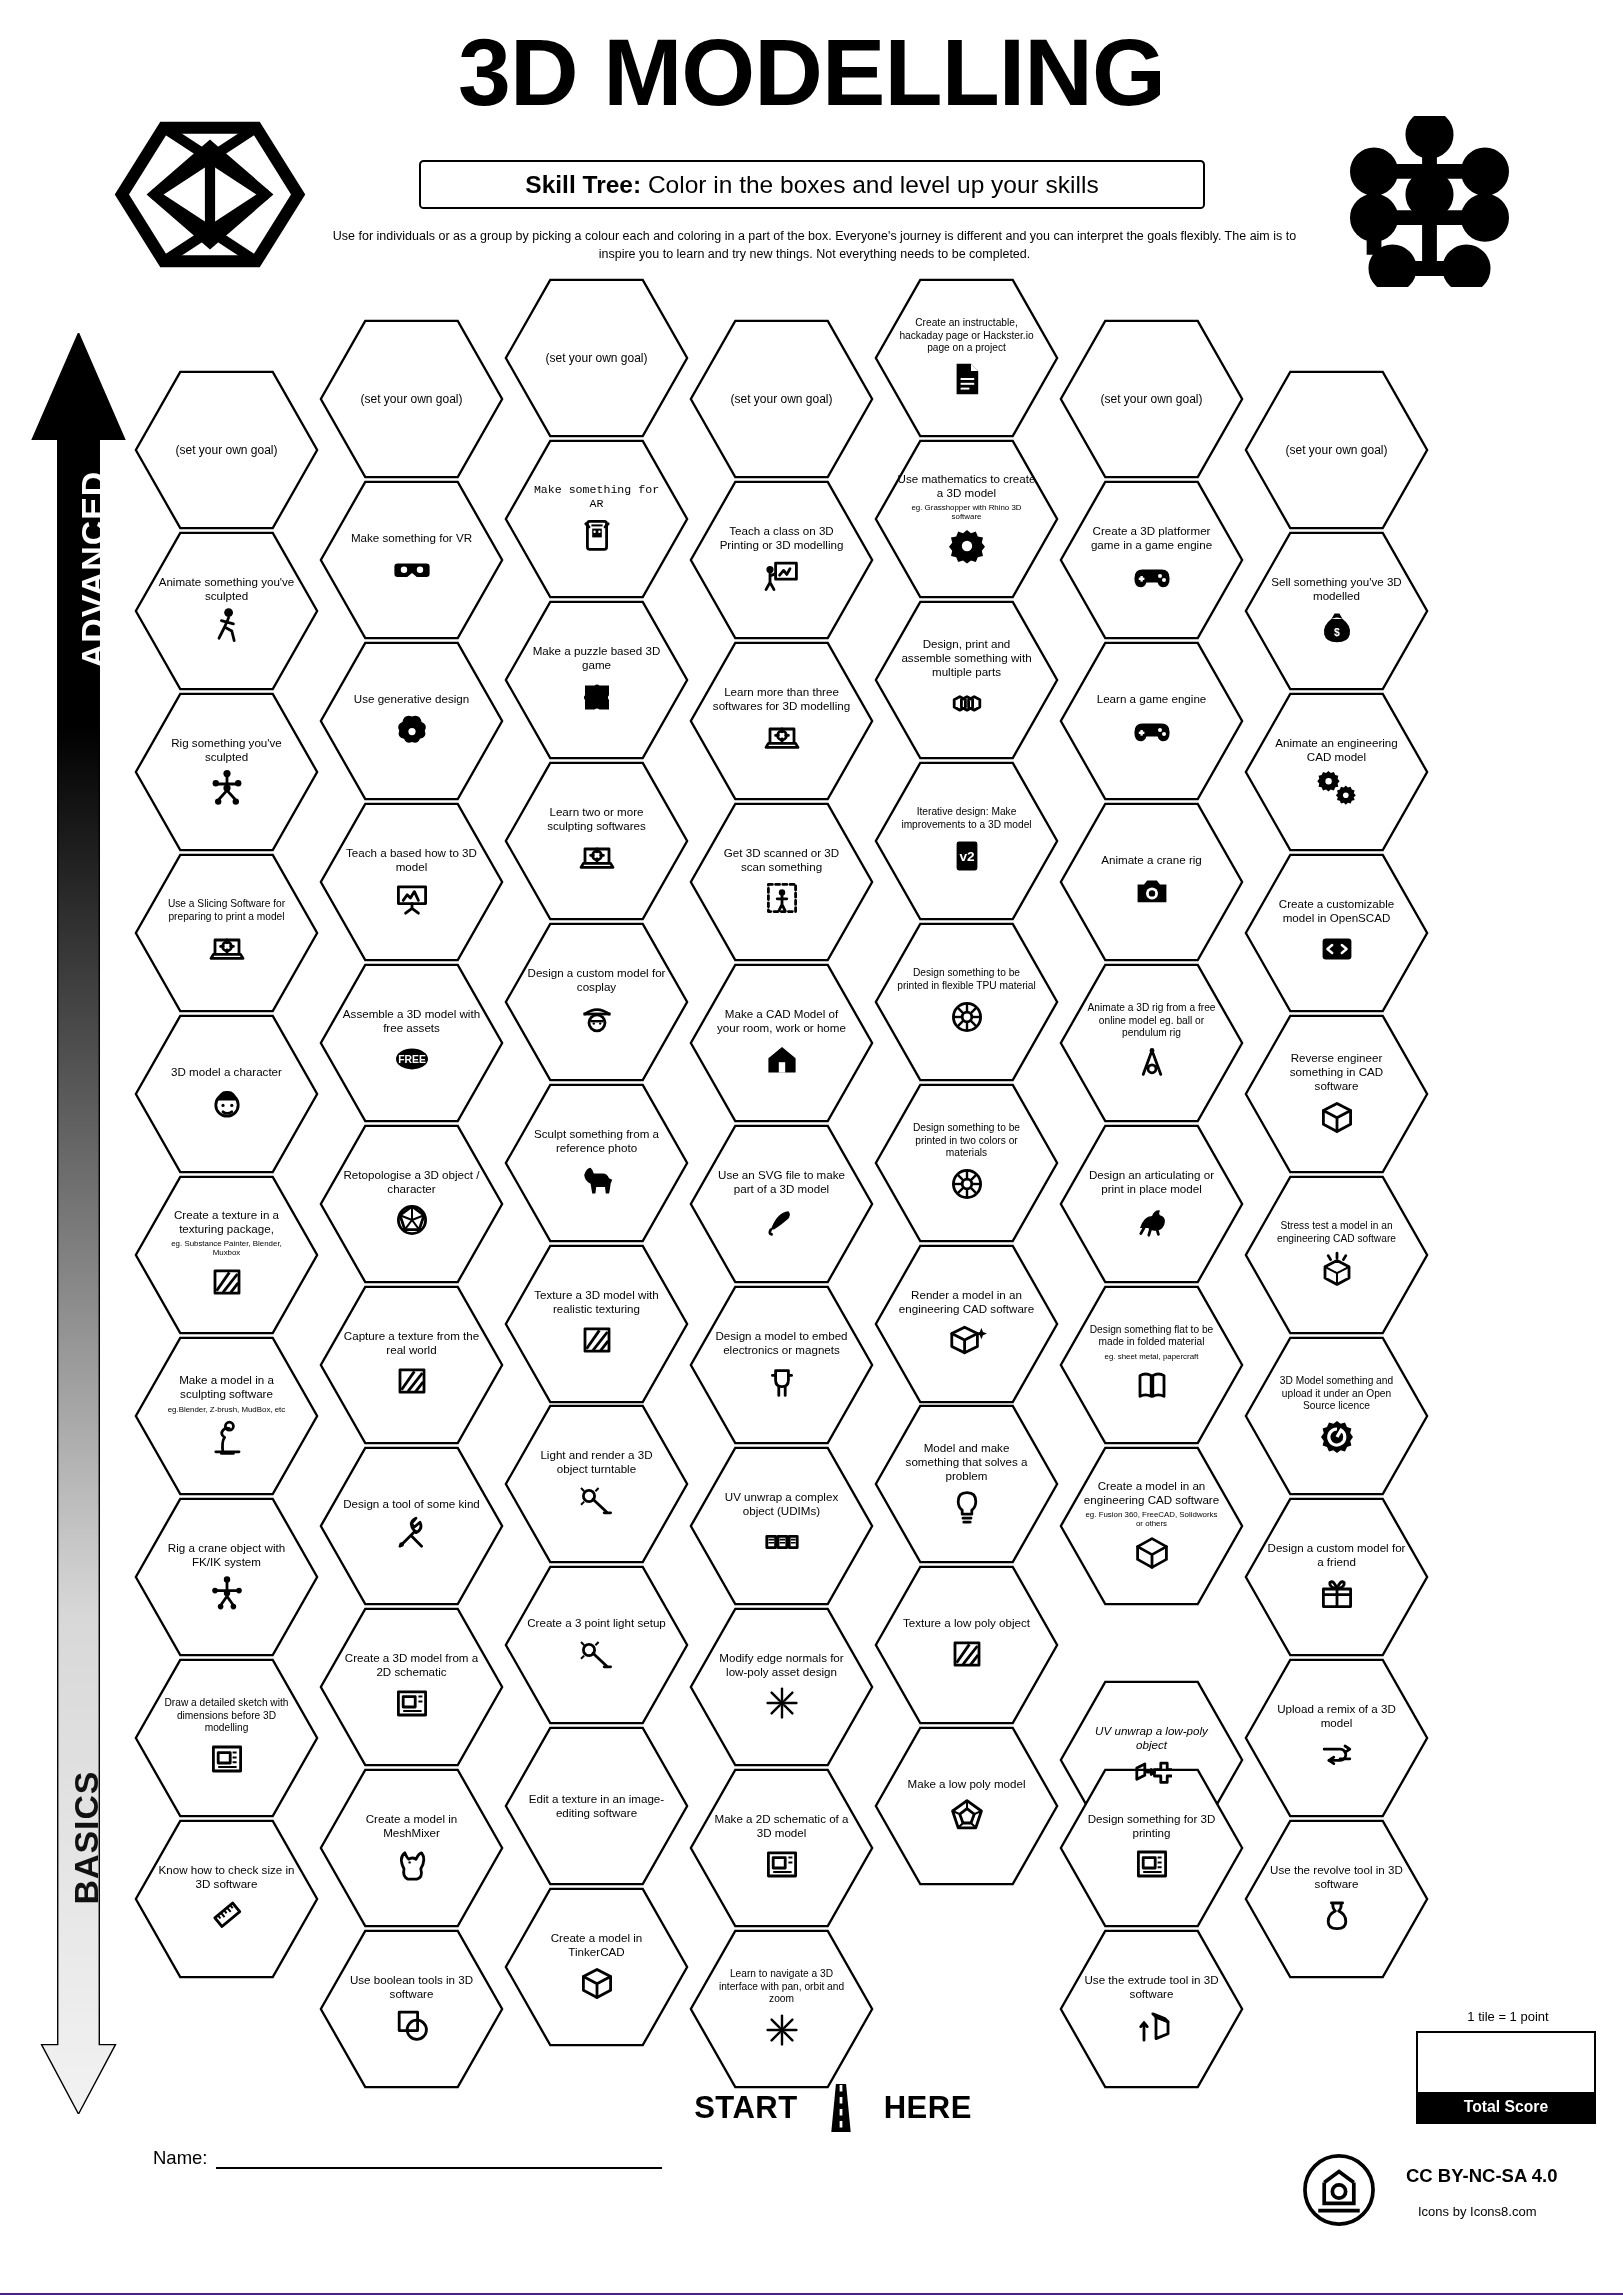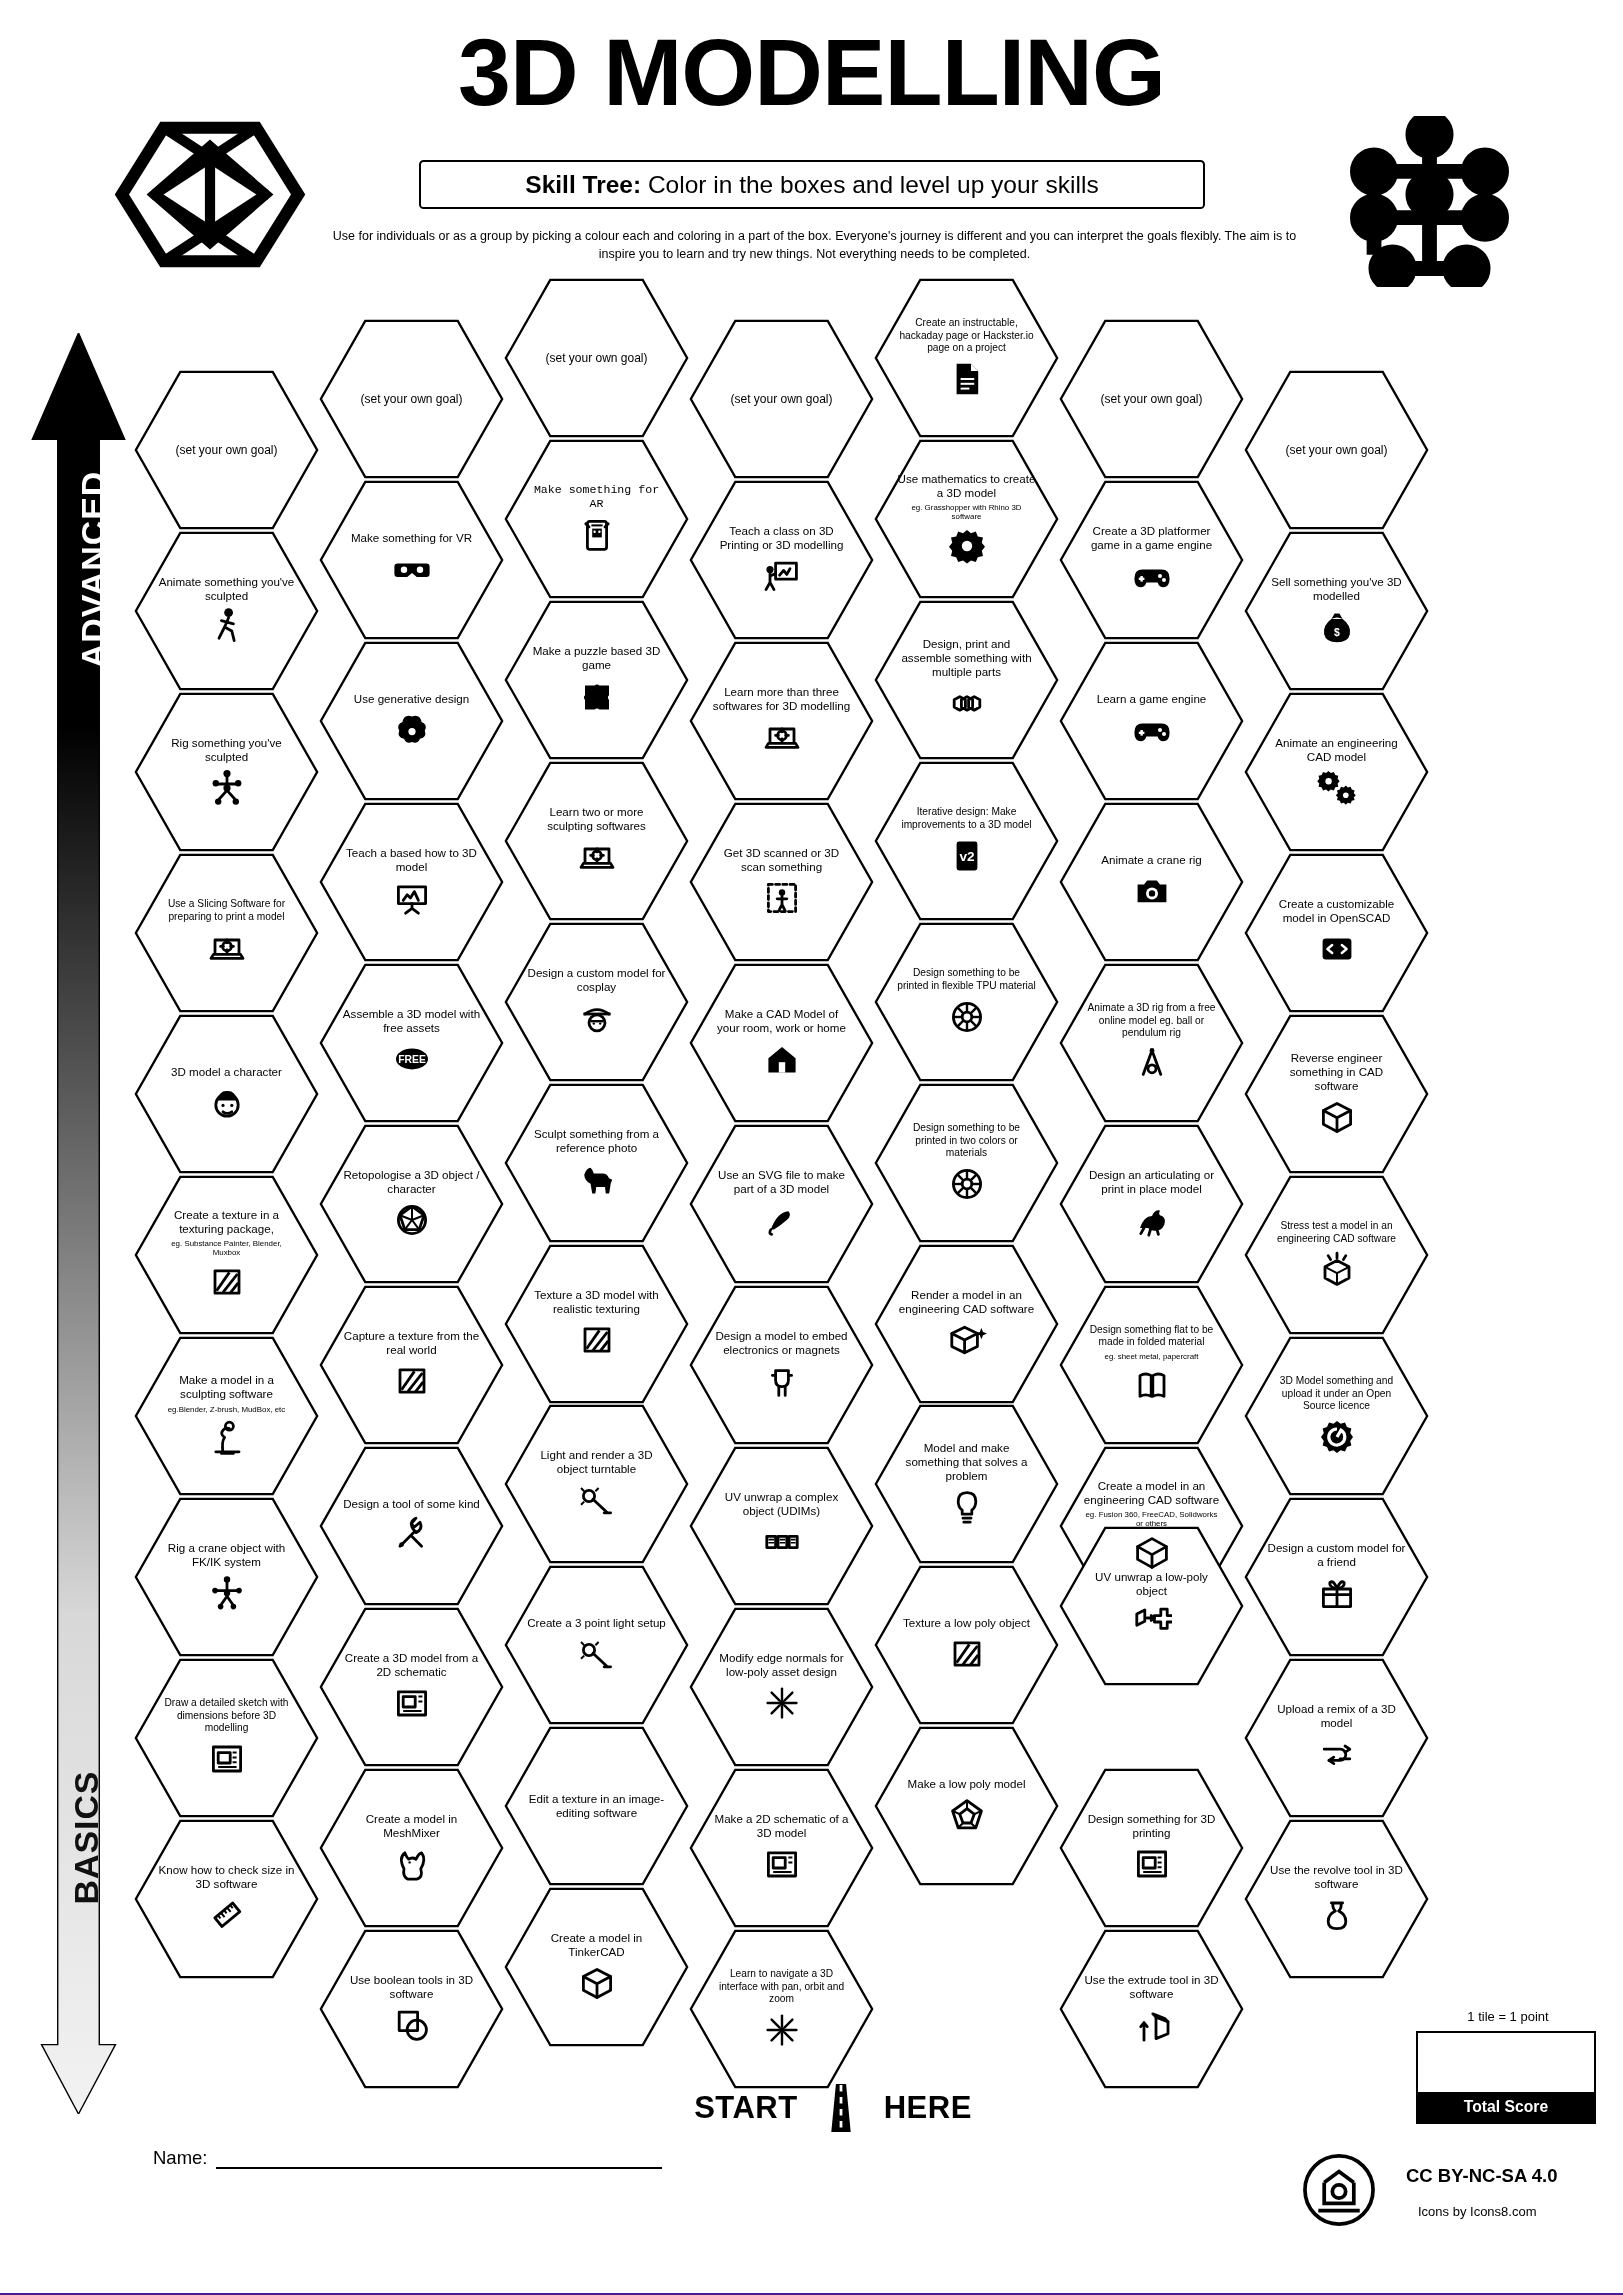--- a/index.html
+++ b/index.html
@@ -1119,21 +1119,21 @@
         <div class="label">Create a model in an engineering CAD software</div>
         <div class="sublabel">eg. Fusion 360, FreeCAD, Solidworks or others</div>
         <div class="icon">
           <svg viewBox="0 0 100 100" width="40" height="40">
             <polygon points="50,14 86,34 86,66 50,86 14,66 14,34" fill="none" stroke="#000" stroke-width="7" stroke-linecap="round" stroke-linejoin="round"></polygon>
             <path d="M14 34 L50 54 L86 34 M50 54 V86" fill="none" stroke="#000" stroke-width="7" stroke-linecap="round" stroke-linejoin="round"></path>
           </svg>
         </div>
       </div>
     </div>
-    <div class="hex" style="left: 1059px; top: 1526px;">
+    <div class="hex" style="left: 1059px; top: 1680px; font-style: italic;">
       <svg class="hexbg" viewBox="0 0 400 346" preserveAspectRatio="none">
         <polygon points="100,4 300,4 396,173 300,342 100,342 4,173" fill="#ffffff" stroke="#000000" stroke-width="5"></polygon>
       </svg>
       <div class="content">
         <div class="label">UV unwrap a low-poly object</div>
         <div class="icon">
           <svg viewBox="0 0 100 100" width="40" height="40">
             <polygon points="12,30 32,20 32,48 12,58" fill="none" stroke="#000" stroke-width="7" stroke-linecap="round" stroke-linejoin="round"></polygon>
             <path d="M38 40 h14 M48 34 l8 6 -8 6" fill="none" stroke="#000" stroke-width="7" stroke-linecap="round" stroke-linejoin="round"></path>
             <path d="M72 18 h16 v16 h16 v16 H88 v16 H72 V50 H56 V34 h16z" fill="none" stroke="#000" stroke-width="7" stroke-linecap="round" stroke-linejoin="round"></path>

